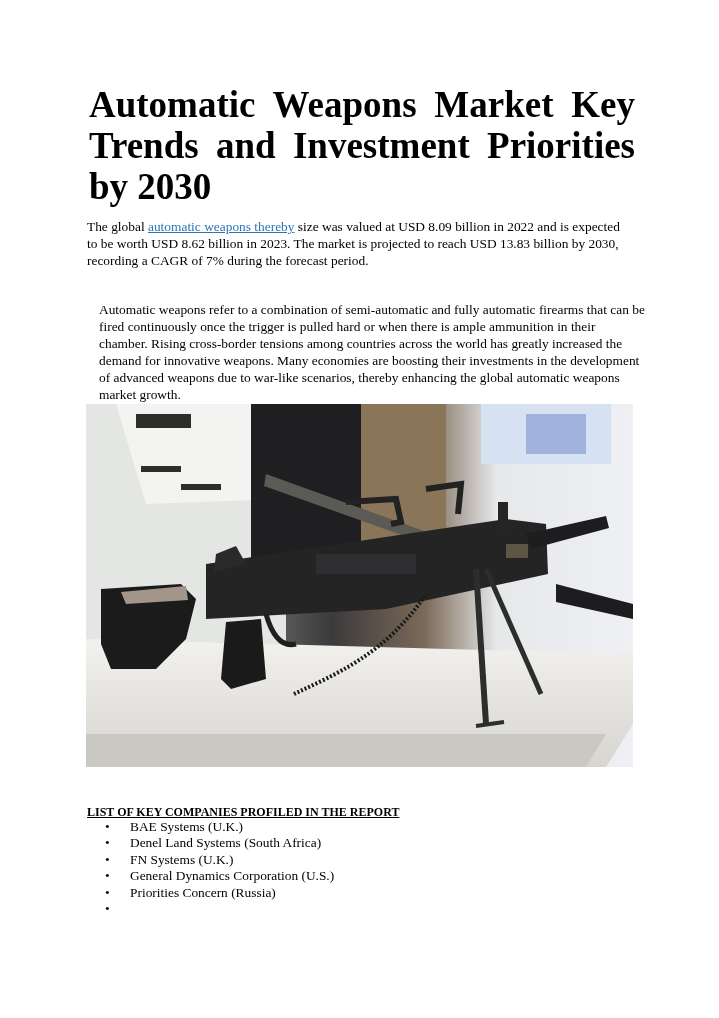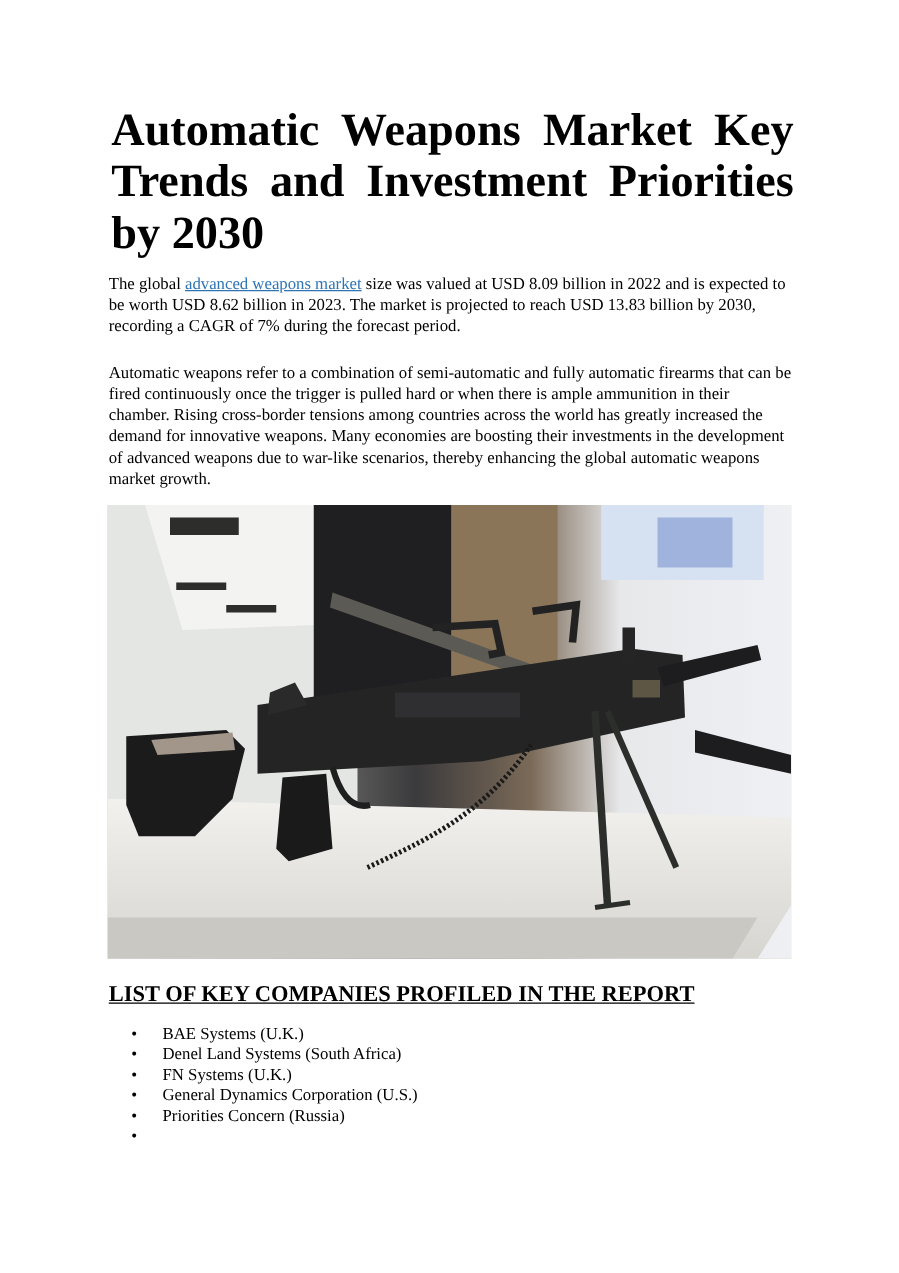--- a/index.html
+++ b/index.html
@@ -4,39 +4,39 @@
   <style>
     html, body { margin: 0; padding: 0; background: #ffffff; }
     body { width: 719px; height: 1018px; position: relative; overflow: hidden;
            font-family: "Liberation Serif", "DejaVu Serif", serif; color: #000; }
     .page { position: absolute; left: 87px; top: 0; width: 546px; }
     h1 { position: absolute; left: 0; top: 82px; width: 546px; margin: 2px;
          font-family: "Liberation Serif", serif; font-weight: bold;
          font-size: 37px; line-height: 41px; text-align: justify; text-align-last: left; }
     .p1 { position: absolute; left: 0; top: 218px; width: 546px; margin: 0;
           font-size: 13.4px; line-height: 17px; }
-    .p2 { position: absolute; left: 0; top: 289px; width: 546px; margin: 0;
+    .p2 { position: absolute; left: 0; top: 289px; width: 546px; margin: 12px;
           font-size: 13.4px; line-height: 17px; }
     a.link { color: #2e74b5; text-decoration: underline; }
     .photo { position: absolute; left: -1px; top: 404px; width: 547px; height: 363px;
              overflow: hidden; background: #d9d8d1; }
     .photo svg { display: block; }
-    .h2 { position: absolute; left: 0; top: 785px; margin: 0;
-          font-weight: bold; font-size: 18px; text-decoration: underline; }
+    .h2 { position: absolute; left: 0; top: 805px; margin: 0;
+          font-weight: bold; font-size: 12px; text-decoration: underline; }
     ul.companies { position: absolute; left: 0; top: 819px; margin: 0; padding: 0; list-style: none; }
     ul.companies li { position: relative; padding-left: 43px; font-size: 13.4px; line-height: 16.4px; }
     ul.companies li .bullet { position: absolute; left: 18px; top: 0; }
   </style>
 </head>
 <body>
 
 <div class="page">
   <h1>Automatic Weapons Market Key Trends and Investment Priorities by 2030</h1>
 
-  <p class="p1"><span>The global </span><a class="link" href="#">advanced weapons market</a><span> size was valued at USD 8.09 billion in 2022 and is expected to be worth USD 8.62 billion in 2023. The market is projected to reach USD 13.83 billion by 2030, recording a CAGR of 7% during the forecast period.</span></p>
+  <p class="p1"><span>The global </span><a class="link" href="#">automatic weapons thereby</a><span> size was valued at USD 8.09 billion in 2022 and is expected to be worth USD 8.62 billion in 2023. The market is projected to reach USD 13.83 billion by 2030, recording a CAGR of 7% during the forecast period.</span></p>
 
   <p class="p2">Automatic weapons refer to a combination of semi-automatic and fully automatic firearms that can be fired continuously once the trigger is pulled hard or when there is ample ammunition in their chamber. Rising cross-border tensions among countries across the world has greatly increased the demand for innovative weapons. Many economies are boosting their investments in the development of advanced weapons due to war-like scenarios, thereby enhancing the global automatic weapons market growth.</p>
 
   <div class="photo" title="Light machine gun with bipod displayed on a white stand at a defense exhibition">
     <svg width="547" height="363" viewBox="0 0 547 363" xmlns="http://www.w3.org/2000/svg">
       <defs>
         <linearGradient id="bg" x1="0" y1="0" x2="1" y2="0">
           <stop offset="0" stop-color="#d7d6cb"></stop>
           <stop offset="0.45" stop-color="#3b3a3c"></stop>
           <stop offset="0.62" stop-color="#7b6a58"></stop>

